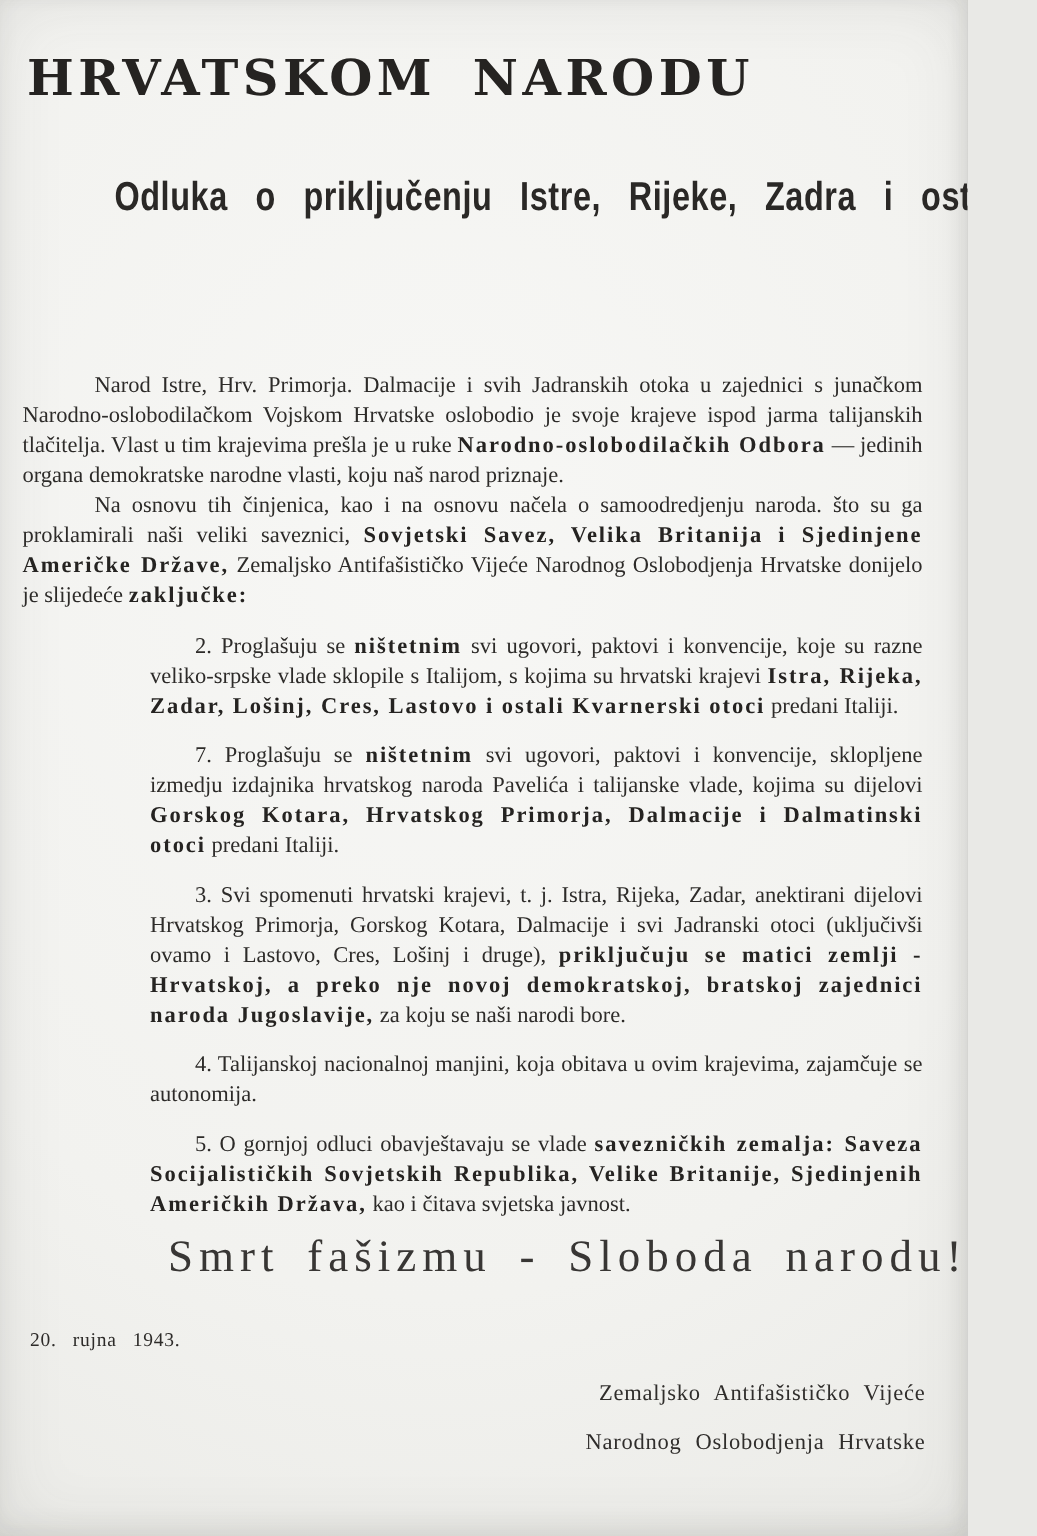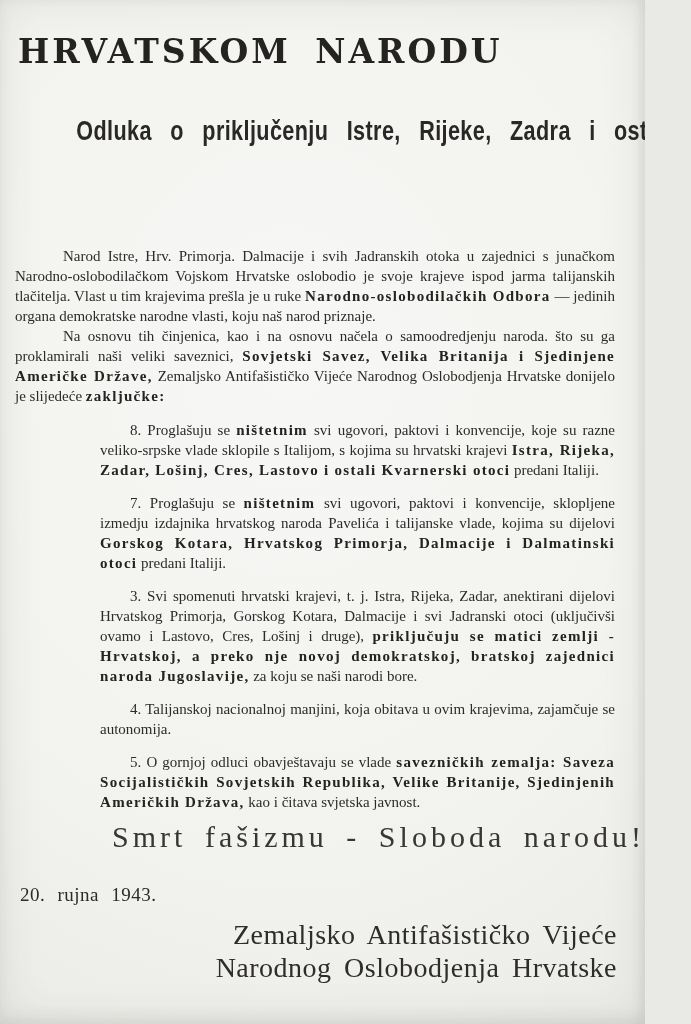--- a/index.html
+++ b/index.html
@@ -54,28 +54,28 @@
   .slogan{
     margin-top:8px;
     text-align:right;
     font-size:30px;
     letter-spacing:4px;
     word-spacing:7px;
     color:#383634;
   }
   .date-line{
     margin:30px 0 0 20px;
-    font-size:19px;
+    font-size:13px;
     letter-spacing:0.5px;
     word-spacing:7px;
   }
   .signature{
     margin:12px 28px 0 0;
     text-align:right;
-    font-size:28px;
+    font-size:15px;
     line-height:33px;
     letter-spacing:0.5px;
     word-spacing:5px;
     color:#2f2d2b;
   }
 </style>
 </head>
 <body>
 
 <div class="page">
@@ -88,21 +88,21 @@
     </span>
   </div>
 
   <div class="body-text">
     <div class="intro">
         <p><span>Narod Istre, Hrv. Primorja. Dalmacije i svih Jadranskih otoka u zajednici s junačkom Narodno-oslobodilačkom Vojskom Hrvatske oslobodio je svoje krajeve ispod jarma talijanskih tlačitelja. Vlast u tim krajevima prešla je u ruke </span><span class="b">Narodno-oslobodilačkih Odbora</span><span> — jedinih organa demokratske narodne vlasti, koju naš narod priznaje.</span></p>
         <p><span>Na osnovu tih činjenica, kao i na osnovu načela o samoodredjenju naroda. što su ga proklamirali naši veliki saveznici, </span><span class="b">Sovjetski Savez, Velika Britanija i Sjedinjene Američke Države,</span><span> Zemaljsko Antifašističko Vijeće Narodnog Oslobodjenja Hrvatske donijelo je slijedeće </span><span class="b">zaključke:</span></p>
       </div>
 
     <div class="decision-list">
-        <p><span>8. Proglašuju se </span><span class="b">ništetnim</span><span> svi ugovori, paktovi i konvencije, koje su razne veliko-srpske vlade sklopile s Italijom, s kojima su hrvatski krajevi </span><span class="b">Istra, Rijeka, Zadar, Lošinj, Cres, Lastovo i ostali Kvarnerski otoci</span><span> predani Italiji.</span></p>
+        <p><span>2. Proglašuju se </span><span class="b">ništetnim</span><span> svi ugovori, paktovi i konvencije, koje su razne veliko-srpske vlade sklopile s Italijom, s kojima su hrvatski krajevi </span><span class="b">Istra, Rijeka, Zadar, Lošinj, Cres, Lastovo i ostali Kvarnerski otoci</span><span> predani Italiji.</span></p>
         <p><span>7. Proglašuju se </span><span class="b">ništetnim</span><span> svi ugovori, paktovi i konvencije, sklopljene izmedju izdajnika hrvatskog naroda Pavelića i talijanske vlade, kojima su dijelovi </span><span class="b">Gorskog Kotara, Hrvatskog Primorja, Dalmacije i Dalmatinski otoci</span><span> predani Italiji.</span></p>
         <p><span>3. Svi spomenuti hrvatski krajevi, t. j. Istra, Rijeka, Zadar, anektirani dijelovi Hrvatskog Primorja, Gorskog Kotara, Dalmacije i svi Jadranski otoci (uključivši ovamo i Lastovo, Cres, Lošinj i druge), </span><span class="b">priključuju se matici zemlji - Hrvatskoj, a preko nje novoj demokratskoj, bratskoj zajednici naroda Jugoslavije,</span><span> za koju se naši narodi bore.</span></p>
         <p><span>4. Talijanskoj nacionalnoj manjini, koja obitava u ovim krajevima, zajamčuje se autonomija.</span></p>
         <p><span>5. O gornjoj odluci obavještavaju se vlade </span><span class="b">savezničkih zemalja: Saveza Socijalističkih Sovjetskih Republika, Velike Britanije, Sjedinjenih Američkih Država,</span><span> kao i čitava svjetska javnost.</span></p>
       </div>
   </div>
 
   <div class="slogan">Smrt fašizmu - Sloboda narodu!</div>
 
   <div class="date-line">20. rujna 1943.</div>

